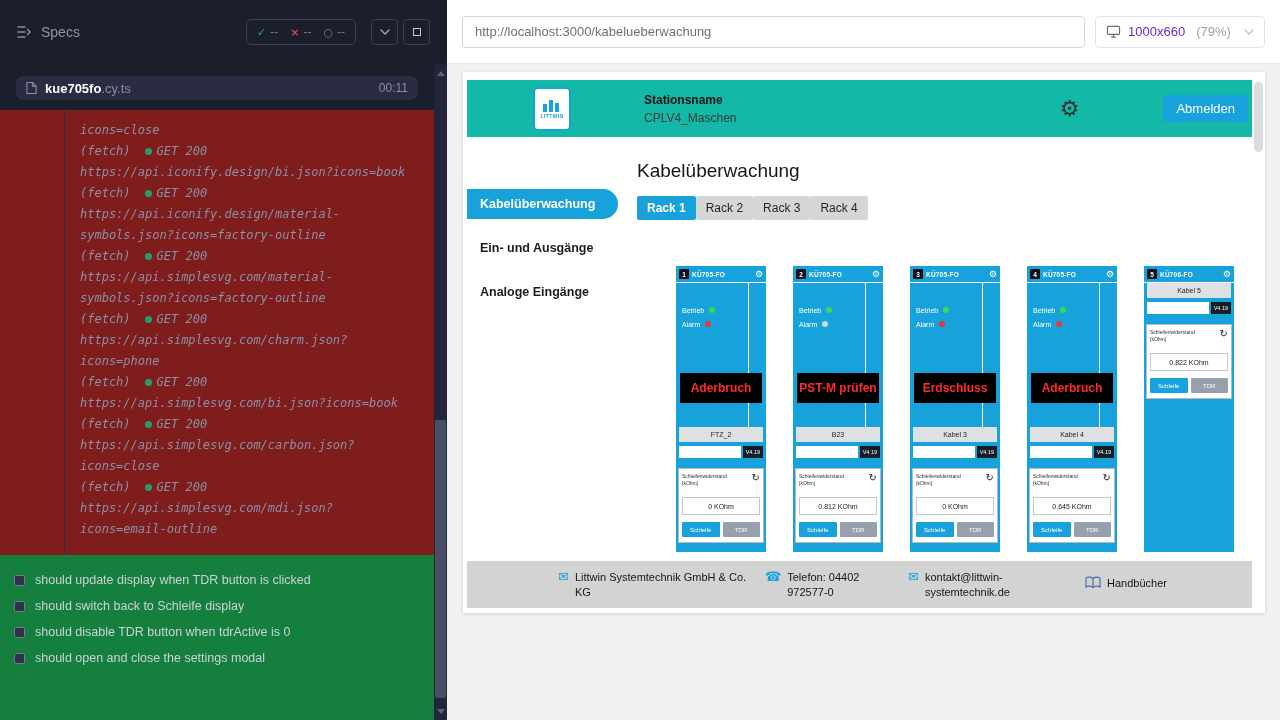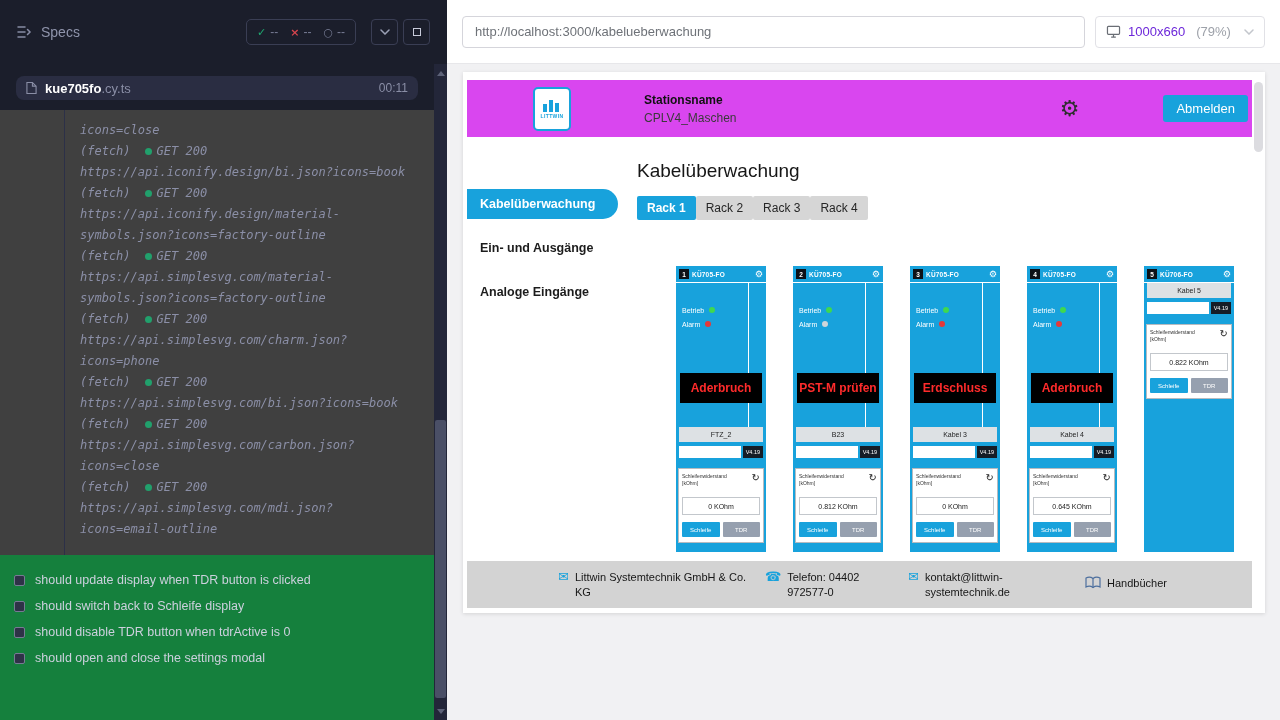--- a/index.html
+++ b/index.html
@@ -18,21 +18,21 @@
 .stat{display:flex;align-items:center;gap:4px;color:#787d96}
 .stat .ico{font-size:11px;line-height:1}
 .stat.pass .ico{color:#1fa971}
 .stat.fail .ico{color:#d6454e;font-weight:bold}
 .icon-btn{width:27px;height:26px;border:1px solid #3a3e54;border-radius:4px;background:transparent;display:flex;align-items:center;justify-content:center;cursor:pointer}
 .stop-sq{width:8px;height:8px;border:1.5px solid #c8cbda}
 .spec-header{margin:12px 16px 10px;height:24px;background:#2a2d42;border-radius:8px;display:flex;align-items:center;gap:8px;padding:0 10px;font-size:13px;cursor:pointer}
 .spec-name{color:#fff;font-weight:bold}
 .spec-ext{color:#8a8ea6;font-weight:normal}
 .spec-time{margin-left:auto;color:#8a8ea6;font-size:12px}
-.log{flex:1 1 auto;background:#404040;padding:10px 20px 10px 80px;font-family:"DejaVu Sans Mono",monospace;font-style:italic;font-size:12px;line-height:21px;color:#8b8fa7;overflow:hidden;position:relative}
+.log{flex:1 1 auto;background:#7f1d1d;padding:10px 20px 10px 80px;font-family:"DejaVu Sans Mono",monospace;font-style:italic;font-size:12px;line-height:21px;color:#8b8fa7;overflow:hidden;position:relative}
 .log::before{content:"";position:absolute;left:64px;top:0;bottom:0;width:1px;background:#2c3048}
 .log-entry{overflow-wrap:break-word}
 .log-status{white-space:nowrap;margin-left:14px}
 .log-entry .dot{display:inline-block;width:7px;height:7px;border-radius:50%;background:#21a06c;margin-right:5px}
 .log-url{display:block}
 .tests{padding:12px 0 0;flex-shrink:0;height:165px;background:#15803d}
 .test-row{display:flex;align-items:center;gap:10px;padding:6px 14px;font-size:12.5px;color:#ccd0dd;cursor:pointer}
 .test-box{width:11px;height:11px;border:1px solid #767b93;border-radius:2px;background:#2e3247;flex-shrink:0}
 .panel-scroll{position:absolute;right:0;top:64px;bottom:0;width:13px;background:#232639}
 .scroll-arrow{position:absolute;left:0;width:13px;height:14px;display:flex;align-items:center;justify-content:center;cursor:pointer}
@@ -52,21 +52,21 @@
 .vp-size{color:#6d28d9}
 .vp-zoom{color:#9da1a9;margin-left:4px}
 .ctl-chevron{margin-left:auto;display:flex}
 
 
 .viewport-wrap{flex:1;padding:8px 15px 0 16px}
 .aut{width:802px;height:541px;background:#fff;box-shadow:0 1px 4px rgba(0,0,0,.12);position:relative;padding:8px 13px 5px 4px}
 .aut-col{width:100%;height:100%;display:flex;flex-direction:column}
 .aut-scroll{position:absolute;top:0;right:0;width:13px;height:100%;background:#fff}
 .aut-thumb{position:absolute;top:10px;left:2px;width:9px;height:70px;background:#dcdce0;border-radius:5px}
-.app-header{height:57px;background:#d946ef;display:flex;align-items:center;padding-left:66px;flex-shrink:0}
+.app-header{height:57px;background:#14b8a6;display:flex;align-items:center;padding-left:66px;flex-shrink:0}
 .logo{width:38px;height:44px;background:#fff;border:2px solid #18a2dc;border-radius:5px;display:flex;flex-direction:column;align-items:center;justify-content:center;gap:1px;flex-shrink:0}
 .logo-text{font-size:5px;font-weight:bold;color:#18a2dc;letter-spacing:.4px}
 .station{margin-left:73px;display:flex;flex-direction:column;gap:4px}
 .station-label{font-size:12px;font-weight:bold;color:#111}
 .station-name{font-size:12px;color:#3a3a3a}
 .header-gear{margin-left:auto;margin-right:84px;font-size:22px;color:#2e2e2e;line-height:1;cursor:pointer}
 .logout-btn{margin-right:4px;height:27px;padding:0 13px;background:#18a2dc;color:#fff;border:none;border-radius:3px;font-size:13px;font-family:inherit;cursor:pointer}
 .app-body{flex:1;display:flex;overflow:hidden}
 .app-nav{width:167px;padding-top:52px;flex-shrink:0}
 .nav-item{height:30px;line-height:30px;padding-left:13px;margin:0 16px 14px 0;font-size:12.5px;font-weight:bold;color:#1c1c1c;cursor:pointer}

